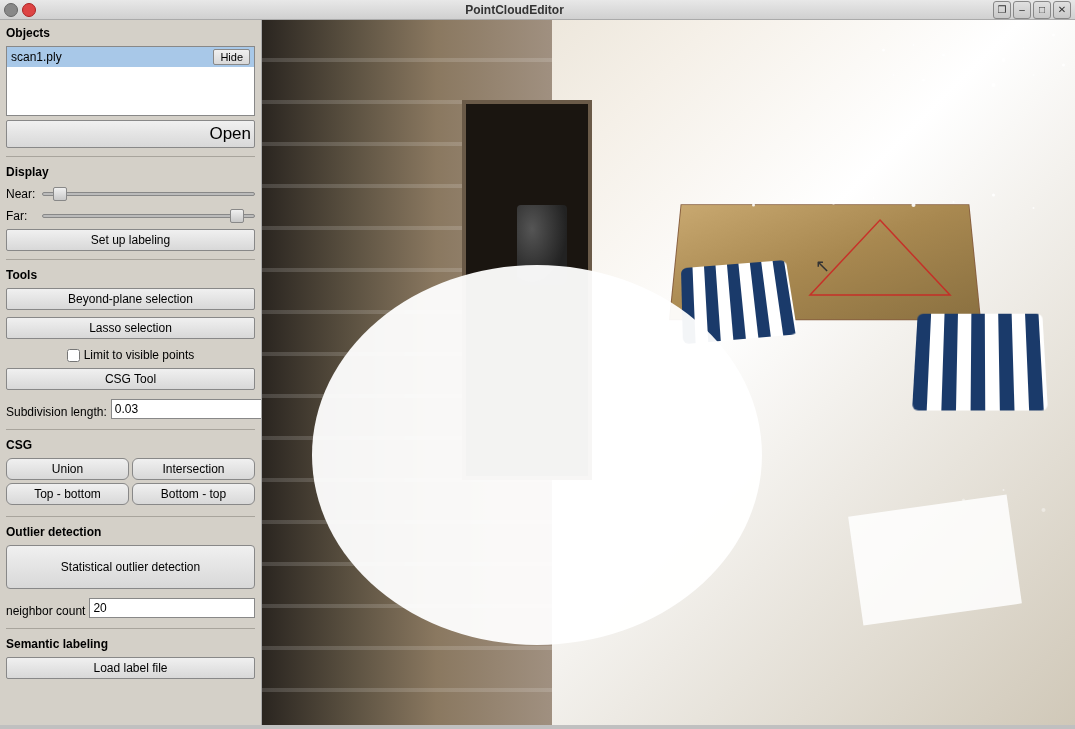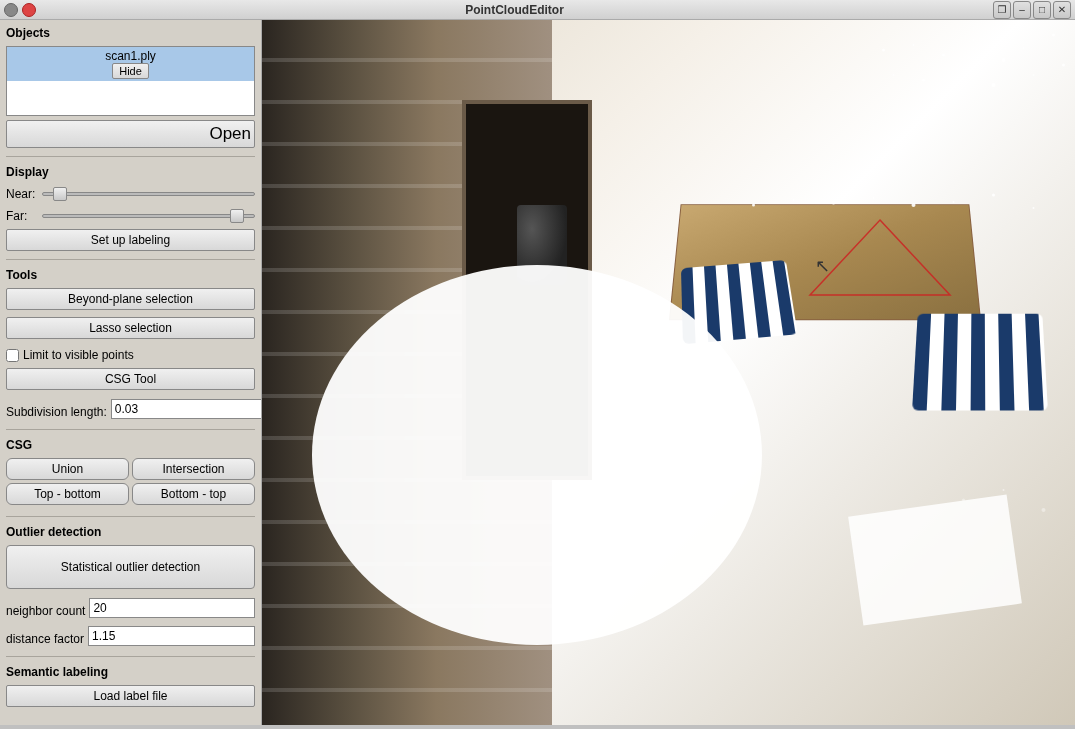--- a/index.html
+++ b/index.html
@@ -100,21 +100,20 @@
       height: 70px;
       overflow-y: auto;
     }
     .object-item {
       display: flex;
       align-items: center;
       justify-content: space-between;
       padding: 2px 4px;
       background: #a8c8e8;
       cursor: pointer;
-      flex-direction: column;
     }
     .object-item-label {
       font-size: 12px;
     }
     .hide-btn {
       font-size: 11px;
       padding: 1px 6px;
       background: linear-gradient(to bottom, #f0f0f0, #d8d8d8);
       border: 1px solid #888;
       cursor: pointer;
@@ -187,20 +186,21 @@
       border-radius: 2px;
       font-size: 12px;
       margin-bottom: 3px;
     }
 
     .checkbox-row {
       display: flex;
       align-items: center;
       gap: 4px;
       margin: 2px 0;
+      justify-content: center;
     }
     .checkbox-row input[type=checkbox] {
       width: 13px;
       height: 13px;
       cursor: pointer;
     }
 
     .field-row {
       display: flex;
       align-items: flex-end;
@@ -483,24 +483,20 @@
     </div>
 
     <div class="divider"></div>
 
     <div class="section-title">Outlier detection</div>
     <button class="outlier-btn">Statistical outlier detection</button>
     <div class="field-row">
       <span class="field-label">neighbor count</span>
       <input type="text" class="field-input" value="20" style="">
     </div>
-    <div class="field-row">
-      <span class="field-label">distance factor</span>
-      <input type="text" class="field-input" value="1.15" style="">
-    </div>
 
     <div class="divider"></div>
 
     <div class="section-title">Semantic labeling</div>
     <button class="load-label-btn">Load label file</button>
 
   </div>
 
   <div class="viewport">
 

